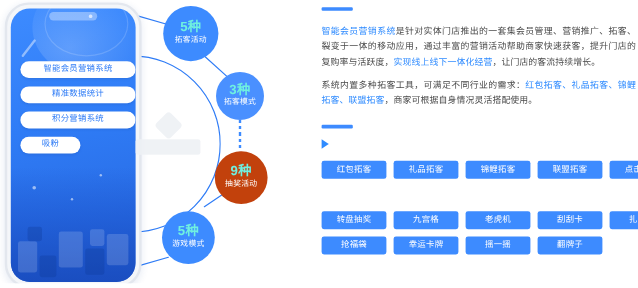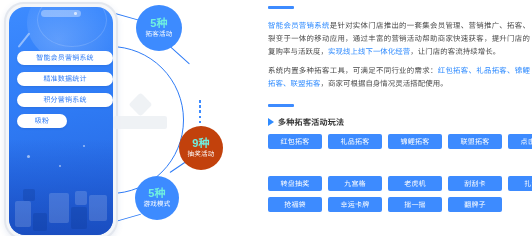--- a/index.html
+++ b/index.html
@@ -167,20 +167,24 @@
 
     <div class="wm">
       <div class="wm-dia"></div>
       <div class="wm-bar"></div>
     </div>
 
     <div class="node node-a">
       <div class="num">5种</div>
       <div class="cap">拓客活动</div>
     </div>
+    <div class="node node-b">
+      <div class="num">3种</div>
+      <div class="cap">拓客模式</div>
+    </div>
     <div class="node node-c">
       <div class="num">9种</div>
       <div class="cap">抽奖活动</div>
     </div>
     <div class="node node-d">
       <div class="num">5种</div>
       <div class="cap">游戏模式</div>
     </div>
   </div>
 
@@ -193,21 +197,20 @@
     </div>
 
     <div class="para p2">
       <span>系统内置多种拓客工具，可满足不同行业的需求：</span><span class="hl">红包拓客、礼品拓客、锦鲤拓客、联盟拓客</span><span>，商家可根据自身情况灵活搭配使用。</span>
     </div>
 
     <div class="rule mid"></div>
 
     <div class="sec s1">
       <span class="tri"></span>
-      <span class="sec-title">多种拓客活动玩法</span>
     </div>
 
     <div class="tagrow r1">
       <div class="tag">红包拓客</div>
       <div class="tag">礼品拓客</div>
       <div class="tag">锦鲤拓客</div>
       <div class="tag">联盟拓客</div>
       <div class="tag">点击红包</div>
     </div>
 

